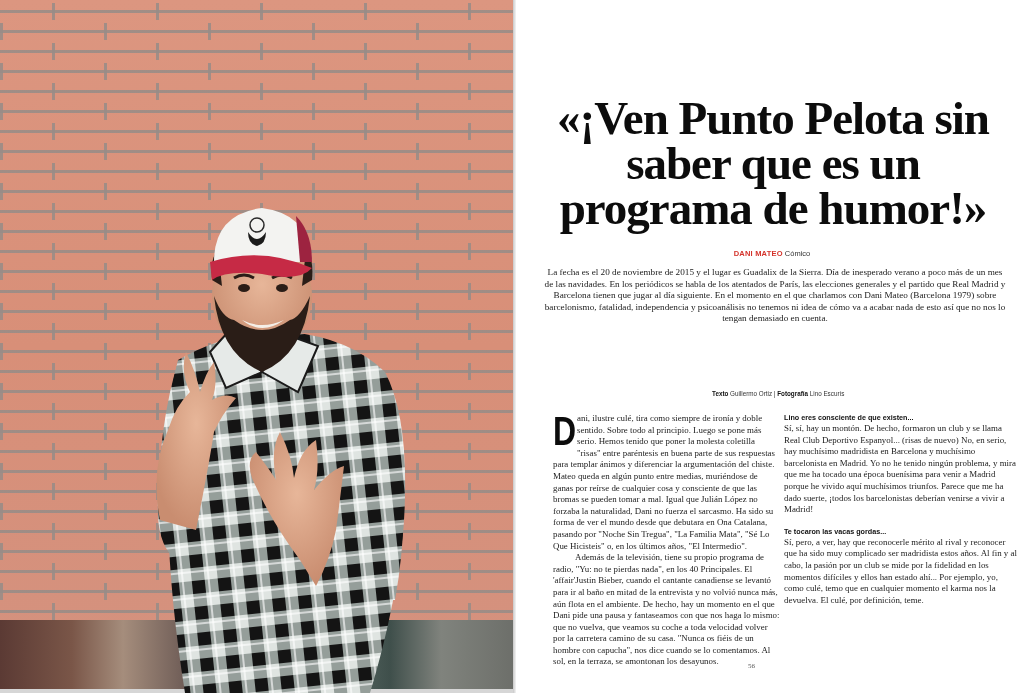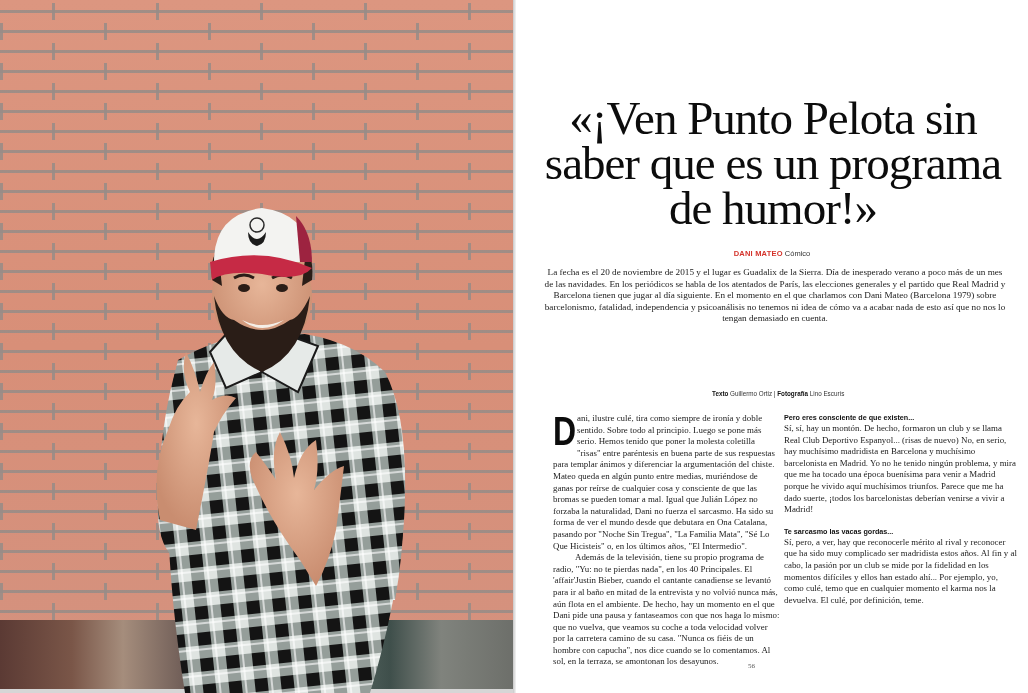--- a/index.html
+++ b/index.html
@@ -27,21 +27,21 @@
 
   
   .text-page { position: absolute; left: 516px; top: 0; width: 512px; height: 693px; background: #ffffff; }
 
   .running-head { position: absolute; top: 22px; left: 0; width: 100%; text-align: center; font-family: "Liberation Sans", sans-serif; }
   .running-head .section { font-size: 8px; color: #333; display: block; letter-spacing: 0.2px; }
   .running-head .issue { font-size: 5px; color: #555; display: block; margin-top: 2px; letter-spacing: 0.4px; }
 
   .headline {
     position: absolute; top: 96px; left: 22px; width: 470px; text-align: center;
-    font-family: "Liberation Serif", serif; font-weight: normal; font-size: 47px; line-height: 45px;
+    font-family: "Liberation Serif", serif; font-weight: bold; font-size: 47px; line-height: 45px;
     color: #0c0c0c; letter-spacing: -1px;
   }
 
   .byline-top { position: absolute; top: 249px; left: 0; width: 100%; text-align: center; font-family: "Liberation Sans", sans-serif; font-size: 7.5px; }
   .byline-top .name { color: #d4332b; font-weight: bold; letter-spacing: 0.2px; }
   .byline-top .role { color: #333; margin-top: 36px; }
 
   .intro {
     position: absolute; top: 267px; left: 28px; width: 462px; text-align: center;
     font-size: 9.2px; line-height: 11.5px; color: #1b1b1b;
@@ -373,20 +373,20 @@
     <span>Lino Escurís</span>
   </div>
 
   <div class="col col-left">
     <span class="dropcap">D</span>
     <p>ani, ilustre culé, tira como siempre de ironía y doble sentido. Sobre todo al principio. Luego se pone más serio. Hemos tenido que poner la molesta coletilla "risas" entre paréntesis en buena parte de sus respuestas para templar ánimos y diferenciar la argumentación del chiste. Mateo queda en algún punto entre medias, muriéndose de ganas por reírse de cualquier cosa y consciente de que las bromas se pueden tomar a mal. Igual que Julián López no forzaba la naturalidad, Dani no fuerza el sarcasmo. Ha sido su forma de ver el mundo desde que debutara en Ona Catalana, pasando por "Noche Sin Tregua", "La Familia Mata", "Sé Lo Que Hicisteis" o, en los últimos años, "El Intermedio".</p>
     <p class="indent">Además de la televisión, tiene su propio programa de radio, "Yu: no te pierdas nada", en los 40 Principales. El 'affair'Justin Bieber, cuando el cantante canadiense se levantó para ir al baño en mitad de la entrevista y no volvió nunca más, aún flota en el ambiente. De hecho, hay un momento en el que Dani pide una pausa y fantaseamos con que nos haga lo mismo: que no vuelva, que veamos su coche a toda velocidad volver por la carretera camino de su casa. "Nunca os fiéis de un hombre con capucha", nos dice cuando se lo comentamos. Al sol, en la terraza, se amontonan los desayunos.</p>
   </div>
 
   <div class="col col-right qa">
-    <div class="q">Pero eres consciente de que existen...</div>
+    <div class="q">Lino eres consciente de que existen...</div>
     <div class="a">Sí, sí, hay un montón. De hecho, formaron un club y se llama Real Club Deportivo Espanyol... (risas de nuevo) No, en serio, hay muchísimo madridista en Barcelona y muchísimo barcelonista en Madrid. Yo no he tenido ningún problema, y mira que me ha tocado una época buenísima para venir a Madrid porque he vivido aquí muchísimos triunfos. Parece que me ha dado suerte, ¡todos los barcelonistas deberían venirse a vivir a Madrid!</div>
-    <div class="q">Te sarcasmo las vacas gordas...</div>
+    <div class="q">Te tocaron las vacas gordas...</div>
     <div class="a">Sí, pero, a ver, hay que reconocerle mérito al rival y reconocer que ha sido muy complicado ser madridista estos años. Al fin y al cabo, la pasión por un club se mide por la fidelidad en los momentos difíciles y ellos han estado ahí... Por ejemplo, yo, como culé, temo que en cualquier momento el karma nos la devuelva. El culé, por definición, teme.</div>
   </div>
 
   <div class="page-number">56</div>
 </div>
 
 </body></html>

